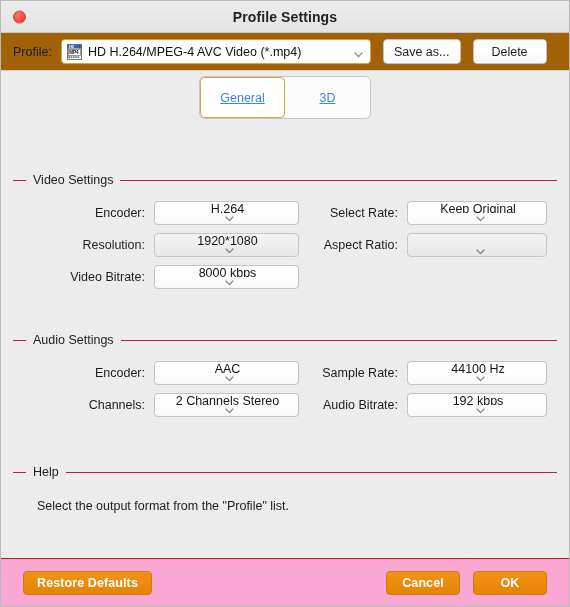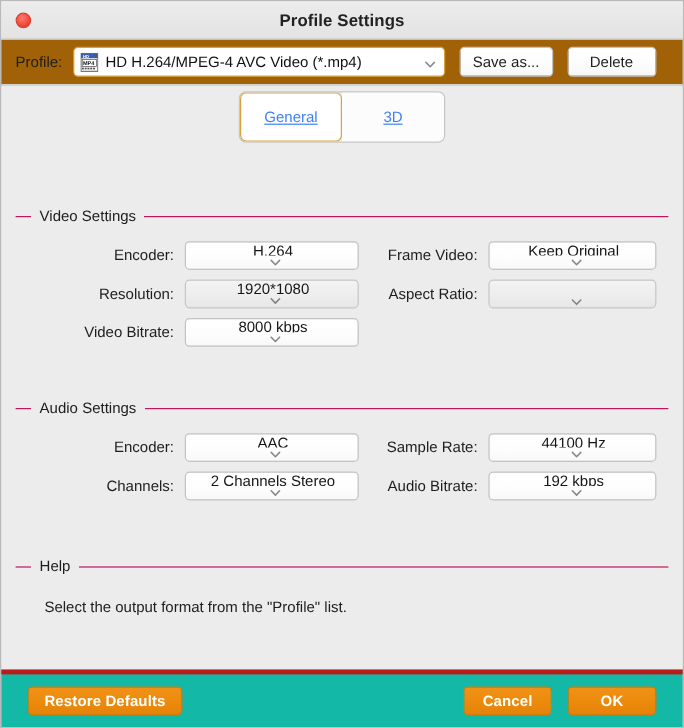--- a/index.html
+++ b/index.html
@@ -224,22 +224,22 @@
   .help-text {
     position: absolute;
     font-size: 12.5px;
     color: #1d1d1d;
   }
 
   
   .bottom-bar {
     flex: 0 0 48px;
     height: 48px;
-    background: #14b8a6;
-    border-top: 4px solid #b91c1c;
+    background: #f9a8d4;
+    border-top: 1px solid #b91c1c;
     display: flex;
     align-items: center;
     padding: 0 22px;
     box-sizing: border-box;
   }
   .btn-orange {
     height: 24px;
     box-sizing: border-box;
     background: linear-gradient(to bottom, #f09217 0%, #ec8a0c 55%, #e4830a 100%);
     border: 1px solid #d07c09;
@@ -338,21 +338,21 @@
           <span class="field-label" style="width:95px;">Video Bitrate:</span>
           <div class="combo" style="width:145px; margin-left:9px;">
             <span class="val">8000 kbps</span>
             <span class="chev"><svg viewBox="0 0 11 11" width="11" height="11">
                   <path d="M2 4 L5.5 7.6 L9 4" fill="none" stroke="#4a4a4a" stroke-width="1.3" stroke-linecap="round" stroke-linejoin="round"></path>
                 </svg></span>
           </div>
         </div>
 
         <div class="row" style="left:285px; top:14px;">
-          <span class="field-label" style="width:100px;">Frame Video:</span>
+          <span class="field-label" style="width:100px;">Select Rate:</span>
           <div class="combo" style="width:140px; margin-left:9px;">
             <span class="val">Keep Original</span>
             <span class="chev"><svg viewBox="0 0 11 11" width="11" height="11">
                   <path d="M2 4 L5.5 7.6 L9 4" fill="none" stroke="#4a4a4a" stroke-width="1.3" stroke-linecap="round" stroke-linejoin="round"></path>
                 </svg></span>
           </div>
         </div>
 
         <div class="row" style="left:285px; top:46px;">
           <span class="field-label" style="width:100px;">Aspect Ratio:</span>

